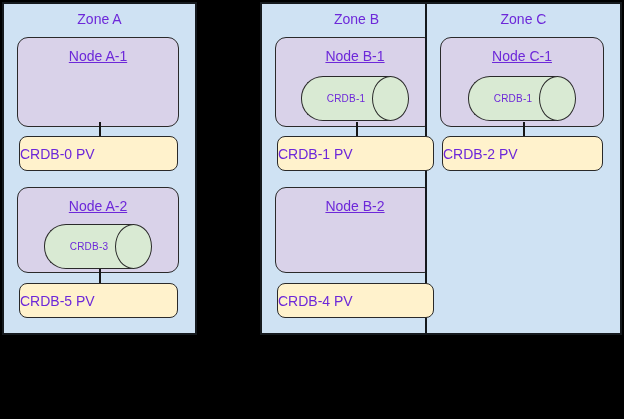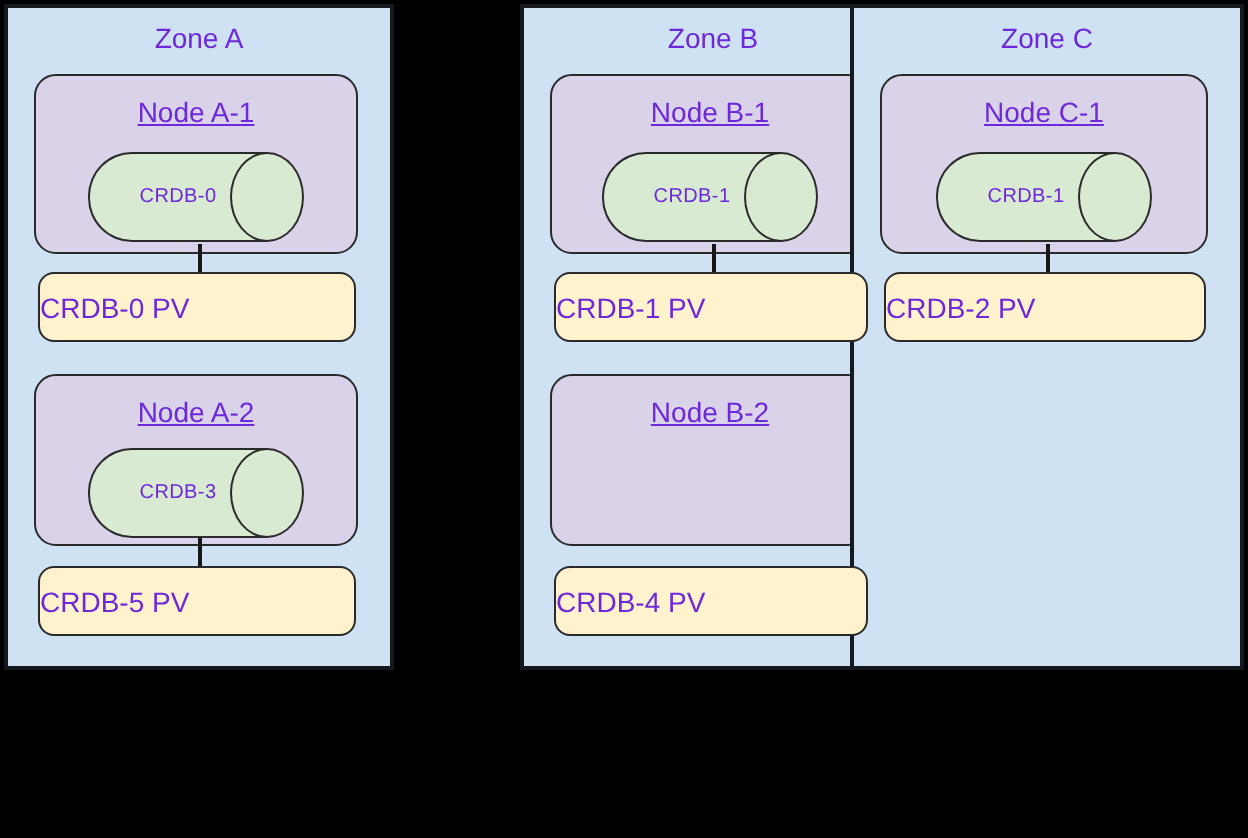--- a/index.html
+++ b/index.html
@@ -68,25 +68,20 @@
 </head>
 <body>
 
 <div class="stage">
 
   <section class="zone zone-a">
     <div class="zone-title">Zone A</div>
 
     <div class="node node-1">
       <div class="node-title">Node A-1</div>
-      <div class="cyl">
-        <span class="cyl-body"></span>
-        <span class="cyl-cap"></span>
-        <span class="cyl-label">CRDB-0</span>
-      </div>
     </div>
     <div class="connector conn-1"></div>
     <div class="pv pv-1">
       <span>CRDB-0 PV</span>
     </div>
 
     <div class="node node-2">
       <div class="node-title">Node A-2</div>
       <div class="cyl">
         <span class="cyl-body"></span>

